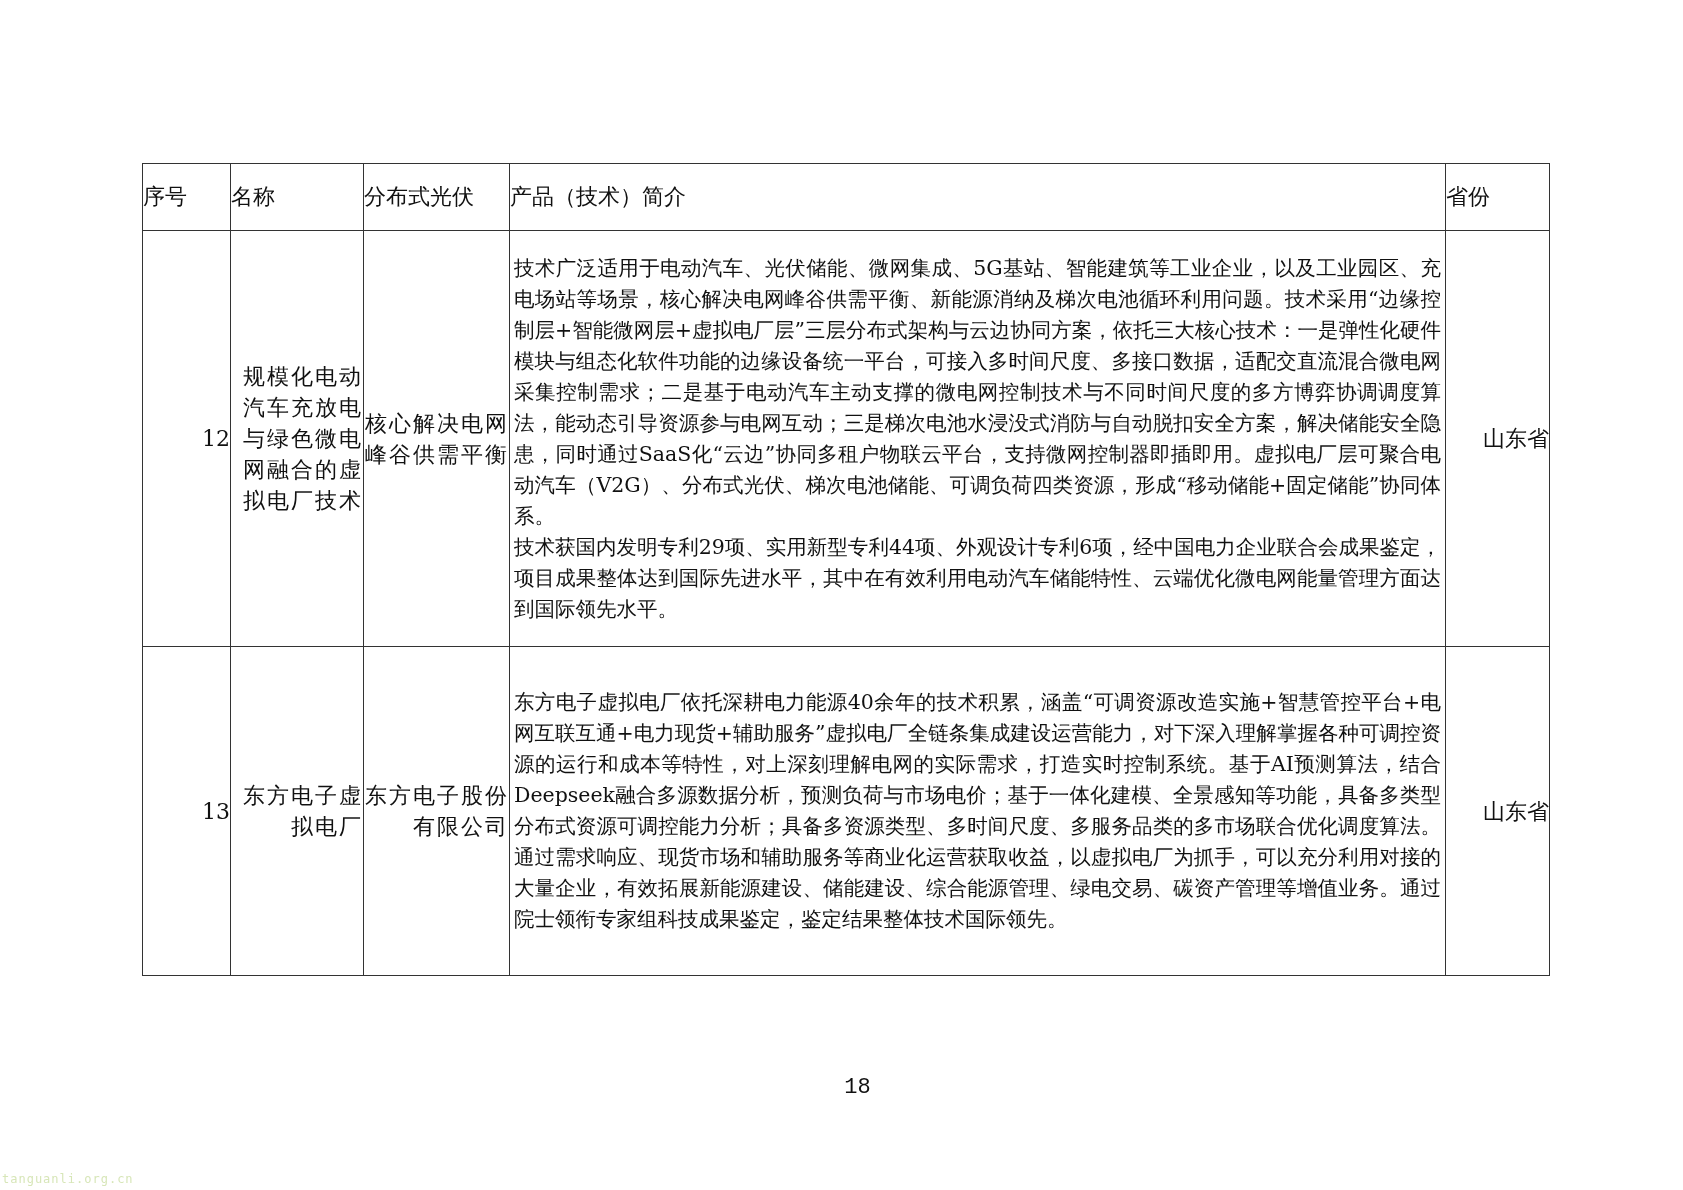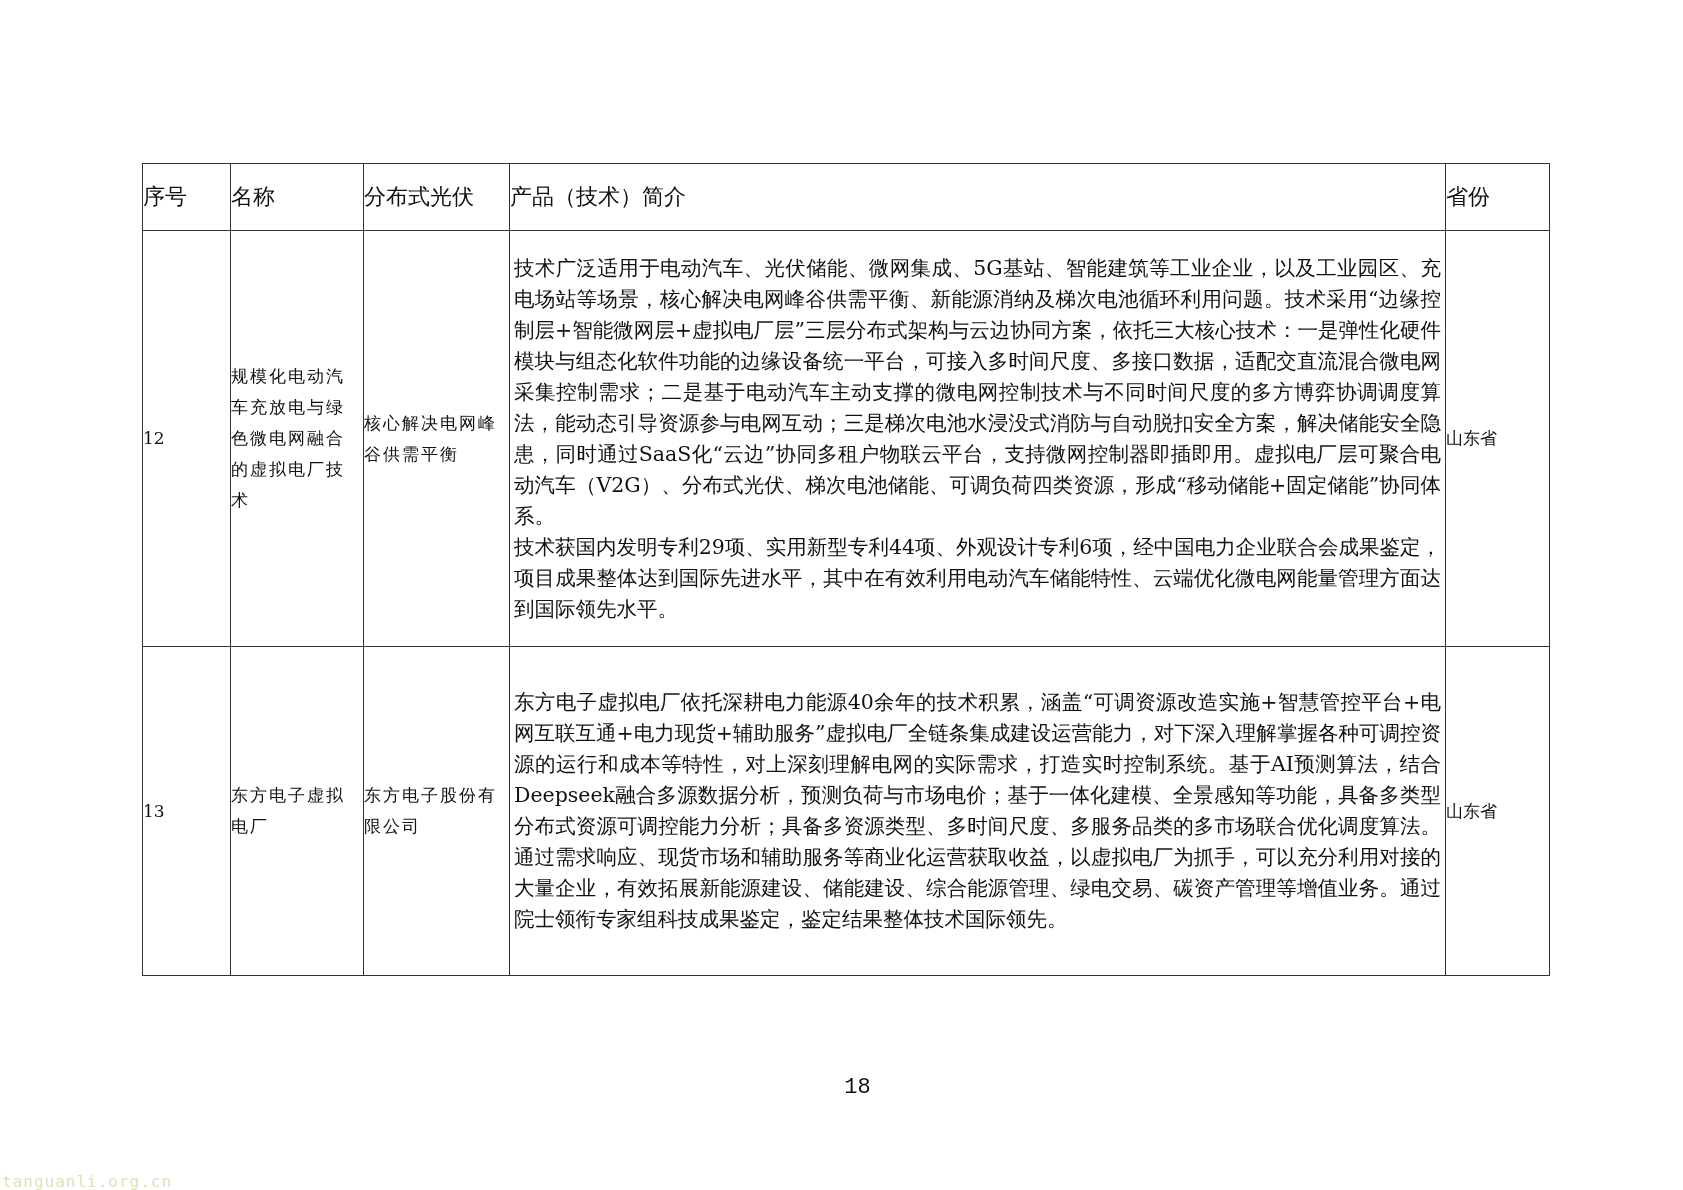--- a/index.html
+++ b/index.html
@@ -3,28 +3,28 @@
 <meta charset="utf-8">
 <style>
   html, body { margin: 0; padding: 0; background: #ffffff; }
   body { width: 1683px; height: 1190px; position: relative; overflow: hidden;
          font-family: "DejaVu Serif", "Liberation Serif", serif; color: #111; }
   .tbl { position: absolute; left: 142px; top: 163px; width: 1408px;
          border-collapse: collapse; table-layout: fixed; }
   .tbl th, .tbl td { border: 1.5px solid #333; padding: 0; }
   .tbl th { height: 66px; font-family: "DejaVu Sans", "Liberation Sans", sans-serif;
             font-weight: normal; font-size: 22px; text-align: left; }
-  .tbl td { font-size: 17px; vertical-align: middle; text-align: left; line-height: 31px; }
+  .tbl td { font-size: 22px; vertical-align: middle; text-align: right; line-height: 31px; }
   .tbl td.desc { text-align: justify; padding: 2px 4px; line-height: 31px; font-size: 20.5px; margin-left: 45px; }
   .c1 { width: 88px; } .c2 { width: 133px; } .c3 { width: 146px; } .c5 { width: 104px; }
   .name-cell, .co-cell { padding: 0 6px; letter-spacing: 2px; }
   .para { display: block; }
   .page-number { position: absolute; left: 16px; width: 1683px; top: 1075px;
                  text-align: center; font-size: 22px; font-family: Liberation Mono, monospace; }
-  .watermark { position: absolute; left: 2px; top: 1172px; font-size: 16px;
+  .watermark { position: absolute; left: 2px; top: 1172px; font-size: 12px;
                color: #d7e6b8; font-family: "DejaVu Sans Mono", monospace; letter-spacing: 1px; }
   .row12 td { height: 411px; }
   .row13 td { height: 324px; }
 </style>
 </head>
 <body>
 
 <table class="tbl">
   <colgroup>
     <col class="c1">

